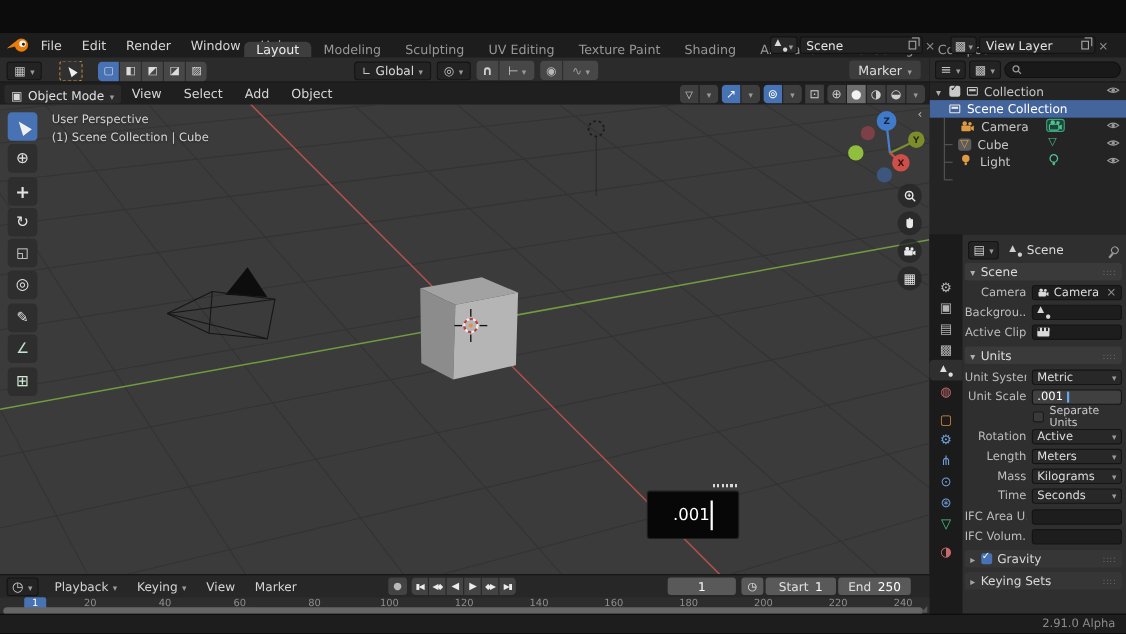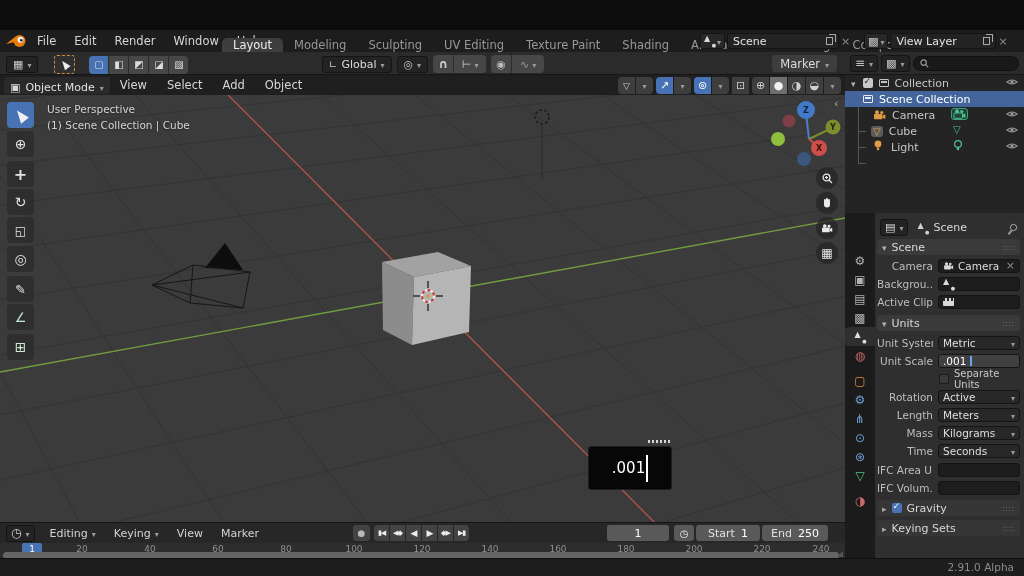--- a/index.html
+++ b/index.html
@@ -742,21 +742,21 @@
     </div>
   </div>
 
   <div id="timeline">
     <div id="tl-head">
       <span class="ddark" style="margin-left:6px;padding:0 4px">
           <span class="ic-clock g"></span>
           <span class="chev"></span>
         </span>
       <span class="tmi" style="margin-left:6px">
-          <span>Editing</span>
+          <span>Playback</span>
           <span class="chev"></span>
         </span>
       <span class="tmi">
           <span>Keying</span>
           <span class="chev"></span>
         </span>
       <span class="tmi">
           <span>View</span>
         </span>
       <span class="tmi">

